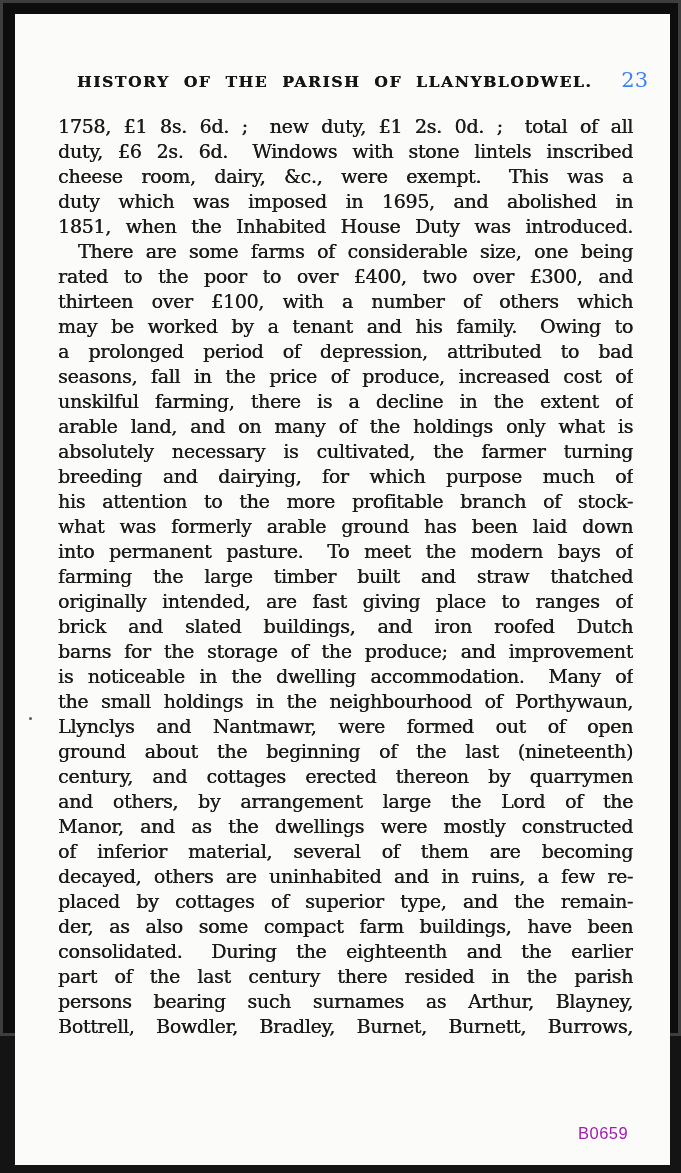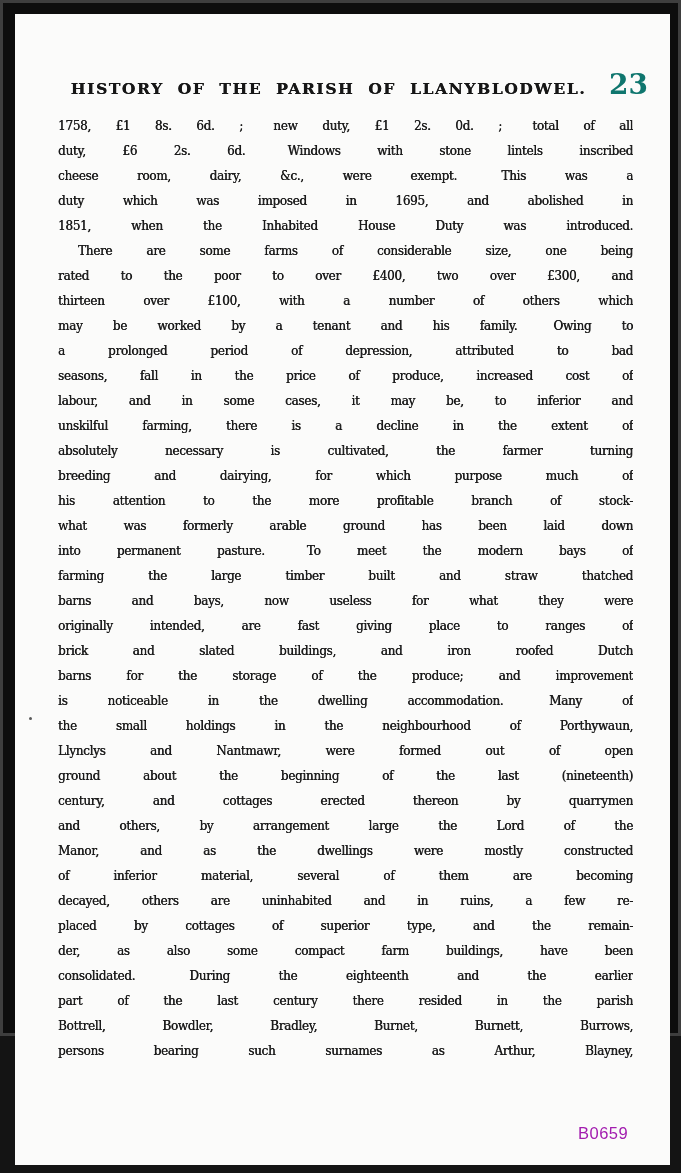--- a/index.html
+++ b/index.html
@@ -34,34 +34,34 @@
     text-align: center;
     font-size: 15.5px;
     font-weight: bold;
     letter-spacing: 1.6px;
     word-spacing: 7px;
     white-space: nowrap;
     color: #161616;
     text-shadow: 0.3px 0 0 currentColor;
   }
   .page-number {
-    font-size: 28px;
-    font-weight: bold;
+    font-size: 21px;
+    font-weight: normal;
     margin-left: 10px;
-    color: #0f766e;
+    color: #3b82f6;
   }
   .text-block {
     position: absolute;
     left: 43px; top: 100px;
     width: 575px;
   }
   .line {
     height: 25px;
     line-height: 25px;
-    font-size: 12px;
+    font-size: 19px;
     letter-spacing: -0.3px;
     white-space: nowrap;
     overflow: hidden;
     text-align: justify;
     text-align-last: justify;
     text-shadow: 0.35px 0 0 currentColor;
   }
   .paragraph.indent-first .line:first-child {
     text-indent: 20px;
   }
@@ -103,47 +103,46 @@
           <div class="line">1851, when the Inhabited House Duty was introduced.</div>
         </div>
       <div class="paragraph indent-first">
 
       <div class="line">There are some farms of considerable size, one being</div>
           <div class="line">rated to the poor to over £400, two over £300, and</div>
           <div class="line">thirteen over £100, with a number of others which</div>
           <div class="line">may be worked by a tenant and his family.  Owing to</div>
           <div class="line">a prolonged period of depression, attributed to bad</div>
           <div class="line">seasons, fall in the price of produce, increased cost of</div>
-          <div class="line">labour, and in some cases, it may be, to inferior and</div>
           <div class="line">unskilful farming, there is a decline in the extent of</div>
+          <div class="line">arable land, and on many of the holdings only what is</div>
           <div class="line">absolutely necessary is cultivated, the farmer turning</div>
           <div class="line">breeding and dairying, for which purpose much of</div>
           <div class="line">his attention to the more profitable branch of stock-</div>
           <div class="line">what was formerly arable ground has been laid down</div>
           <div class="line">into permanent pasture.  To meet the modern bays of</div>
           <div class="line">farming the large timber built and straw thatched</div>
-          <div class="line">barns and bays, now useless for what they were</div>
           <div class="line">originally intended, are fast giving place to ranges of</div>
           <div class="line">brick and slated buildings, and iron roofed Dutch</div>
           <div class="line">barns for the storage of the produce; and improvement</div>
           <div class="line">is noticeable in the dwelling accommodation.  Many of</div>
           <div class="line">the small holdings in the neighbourhood of Porthywaun,</div>
           <div class="line">Llynclys and Nantmawr, were formed out of open</div>
           <div class="line">ground about the beginning of the last (nineteenth)</div>
           <div class="line">century, and cottages erected thereon by quarrymen</div>
           <div class="line">and others, by arrangement large the Lord of the</div>
           <div class="line">Manor, and as the dwellings were mostly constructed</div>
           <div class="line">of inferior material, several of them are becoming</div>
           <div class="line">decayed, others are uninhabited and in ruins, a few re-</div>
           <div class="line">placed by cottages of superior type, and the remain-</div>
           <div class="line">der, as also some compact farm buildings, have been</div>
           <div class="line">consolidated.  During the eighteenth and the earlier</div>
           <div class="line">part of the last century there resided in the parish</div>
+          <div class="line">persons bearing such surnames as Arthur, Blayney,</div>
           <div class="line">Bottrell, Bowdler, Bradley, Burnet, Burnett, Burrows,</div>
-          <div class="line">persons bearing such surnames as Arthur, Blayney,</div>
         </div>
     </div>
 
     <div class="scan-speck"></div>
 
     <div class="catalog-code">B0659</div>
 
   </div>
 </div>
 

